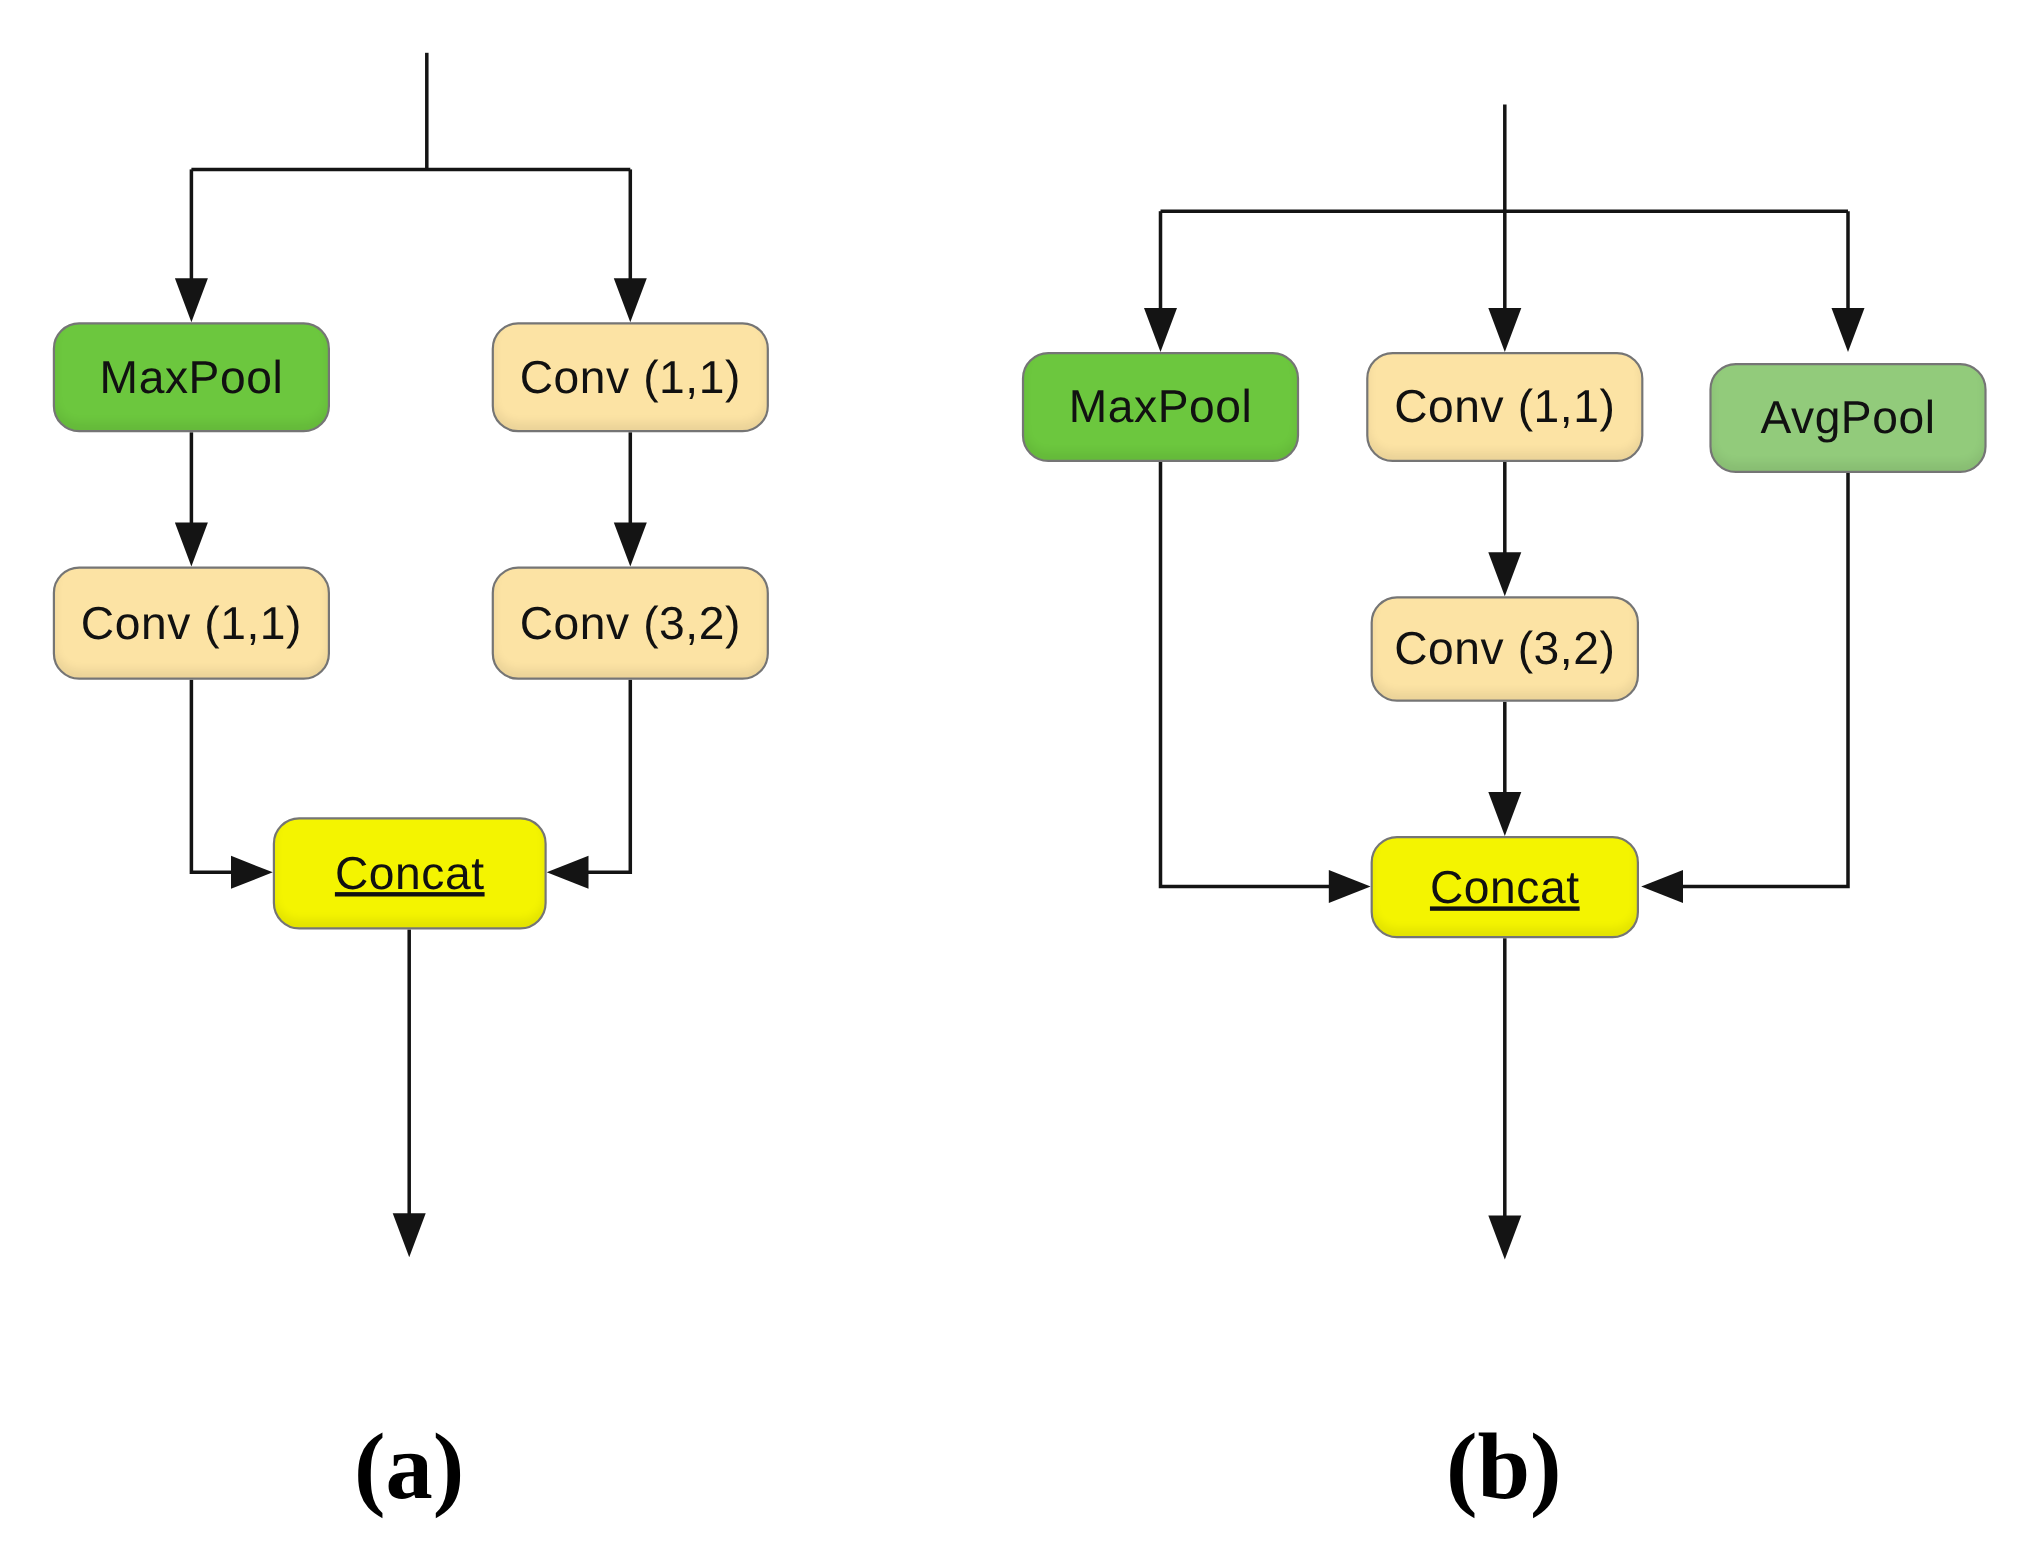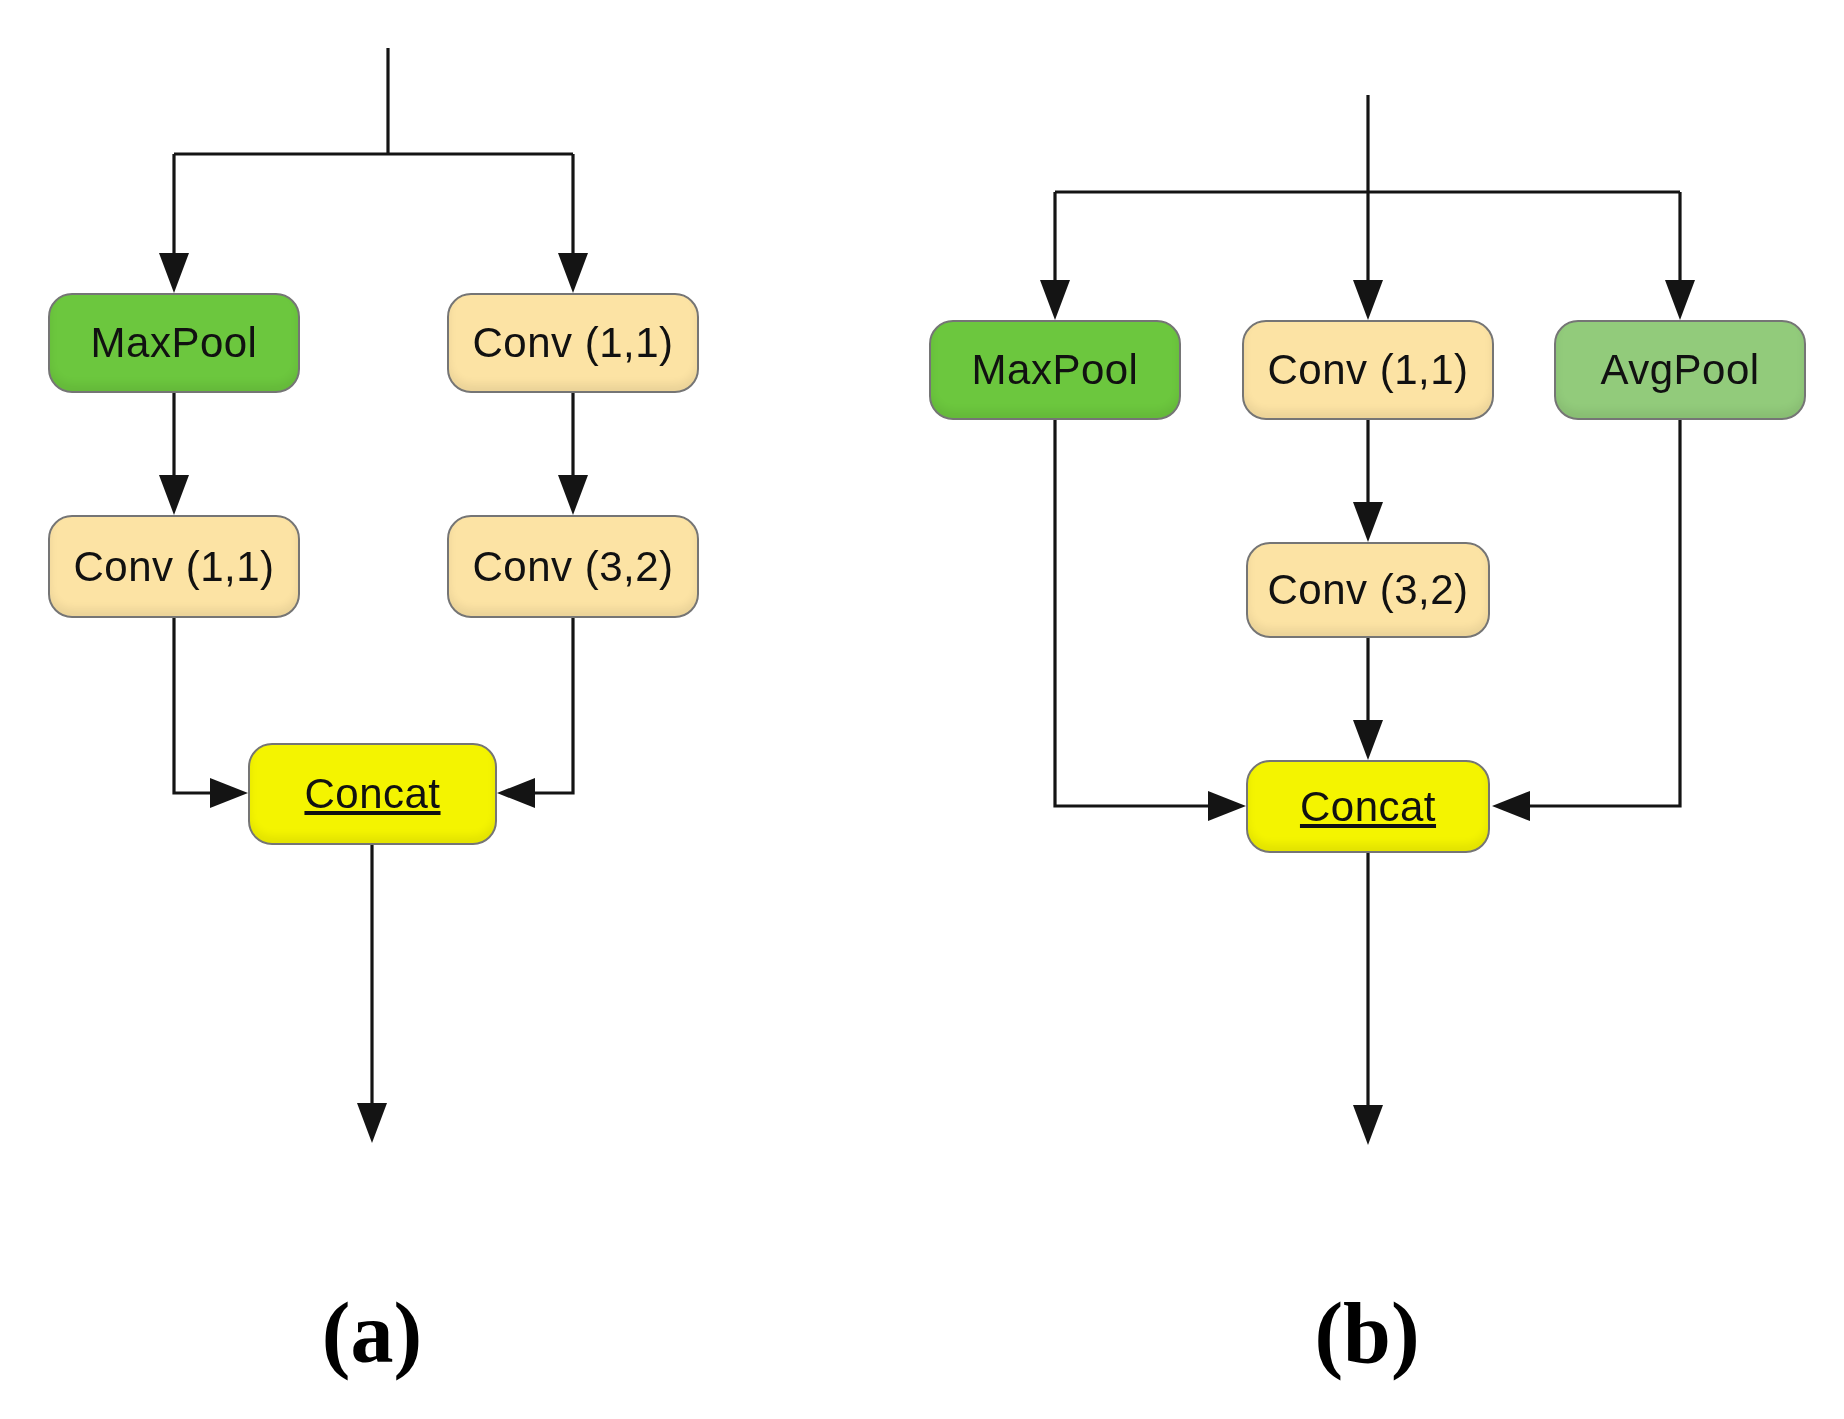--- a/index.html
+++ b/index.html
@@ -38,21 +38,21 @@
     border-radius: 24px;
     display: flex;
     align-items: center;
     justify-content: center;
     font-size: 42px;
     color: var(--color-text, #111);
     letter-spacing: 0.5px;
     box-shadow: inset 0 -7px 9px rgba(0,0,0,0.07);
   }
   .node.maxpool { background: var(--color-maxpool, #6cc73e); }
-  .node.avgpool { background: var(--color-avgpool, #92cb7b); }
+  .node.avgpool { background: var(--color-avgpool, #92cb7b); margin-top: 10px; }
   .node.conv    { background: var(--color-conv, #fce3a4); }
   .node.concat  { background: var(--color-concat, #f4f400); text-decoration: underline; }
   .caption {
     position: absolute;
     width: 260px;
     text-align: center;
     font-family: "Liberation Serif", "DejaVu Serif", serif;
     font-weight: bold;
     font-size: 86px;
     color: #000;

